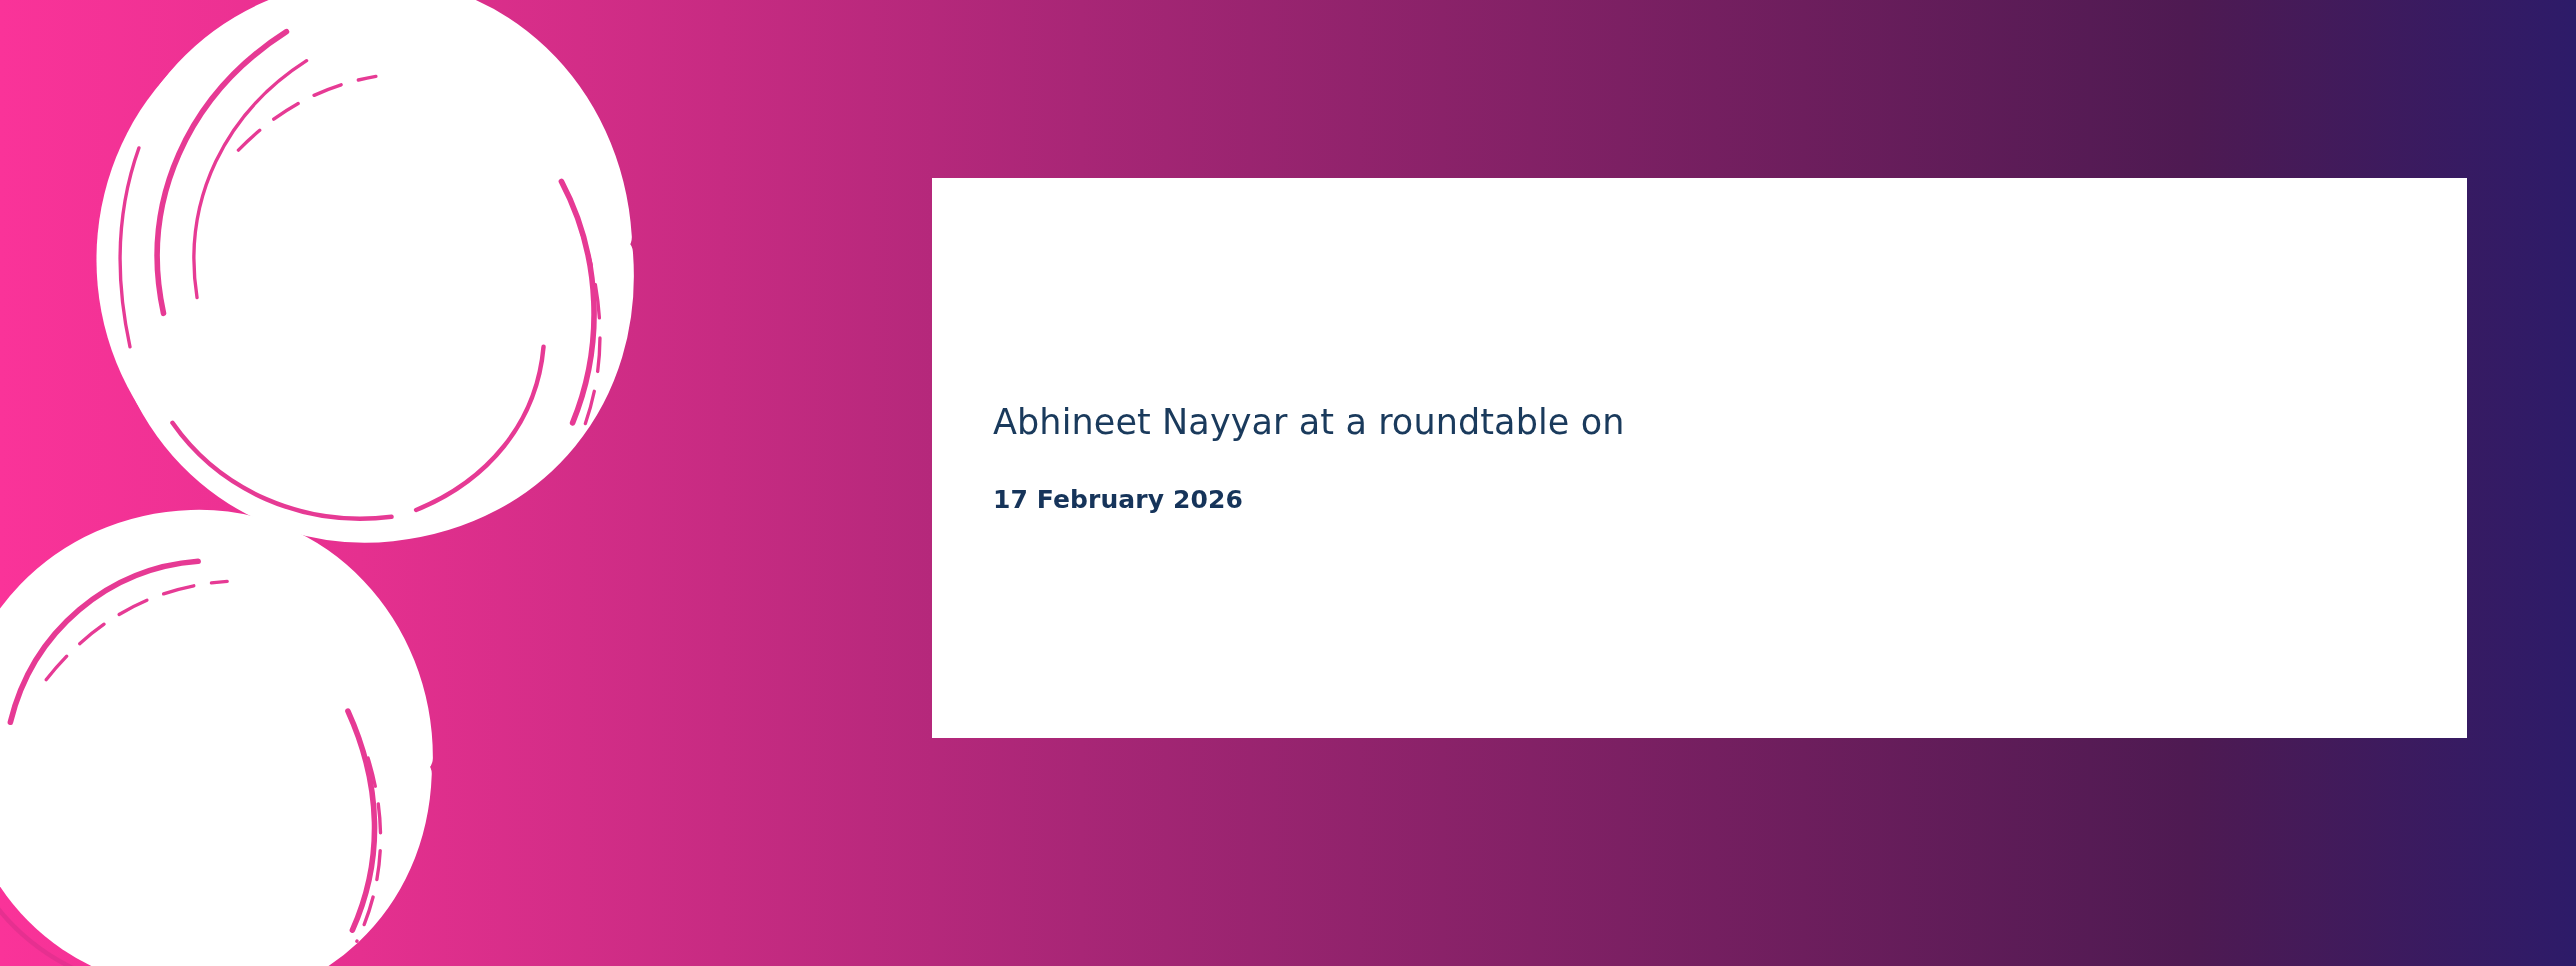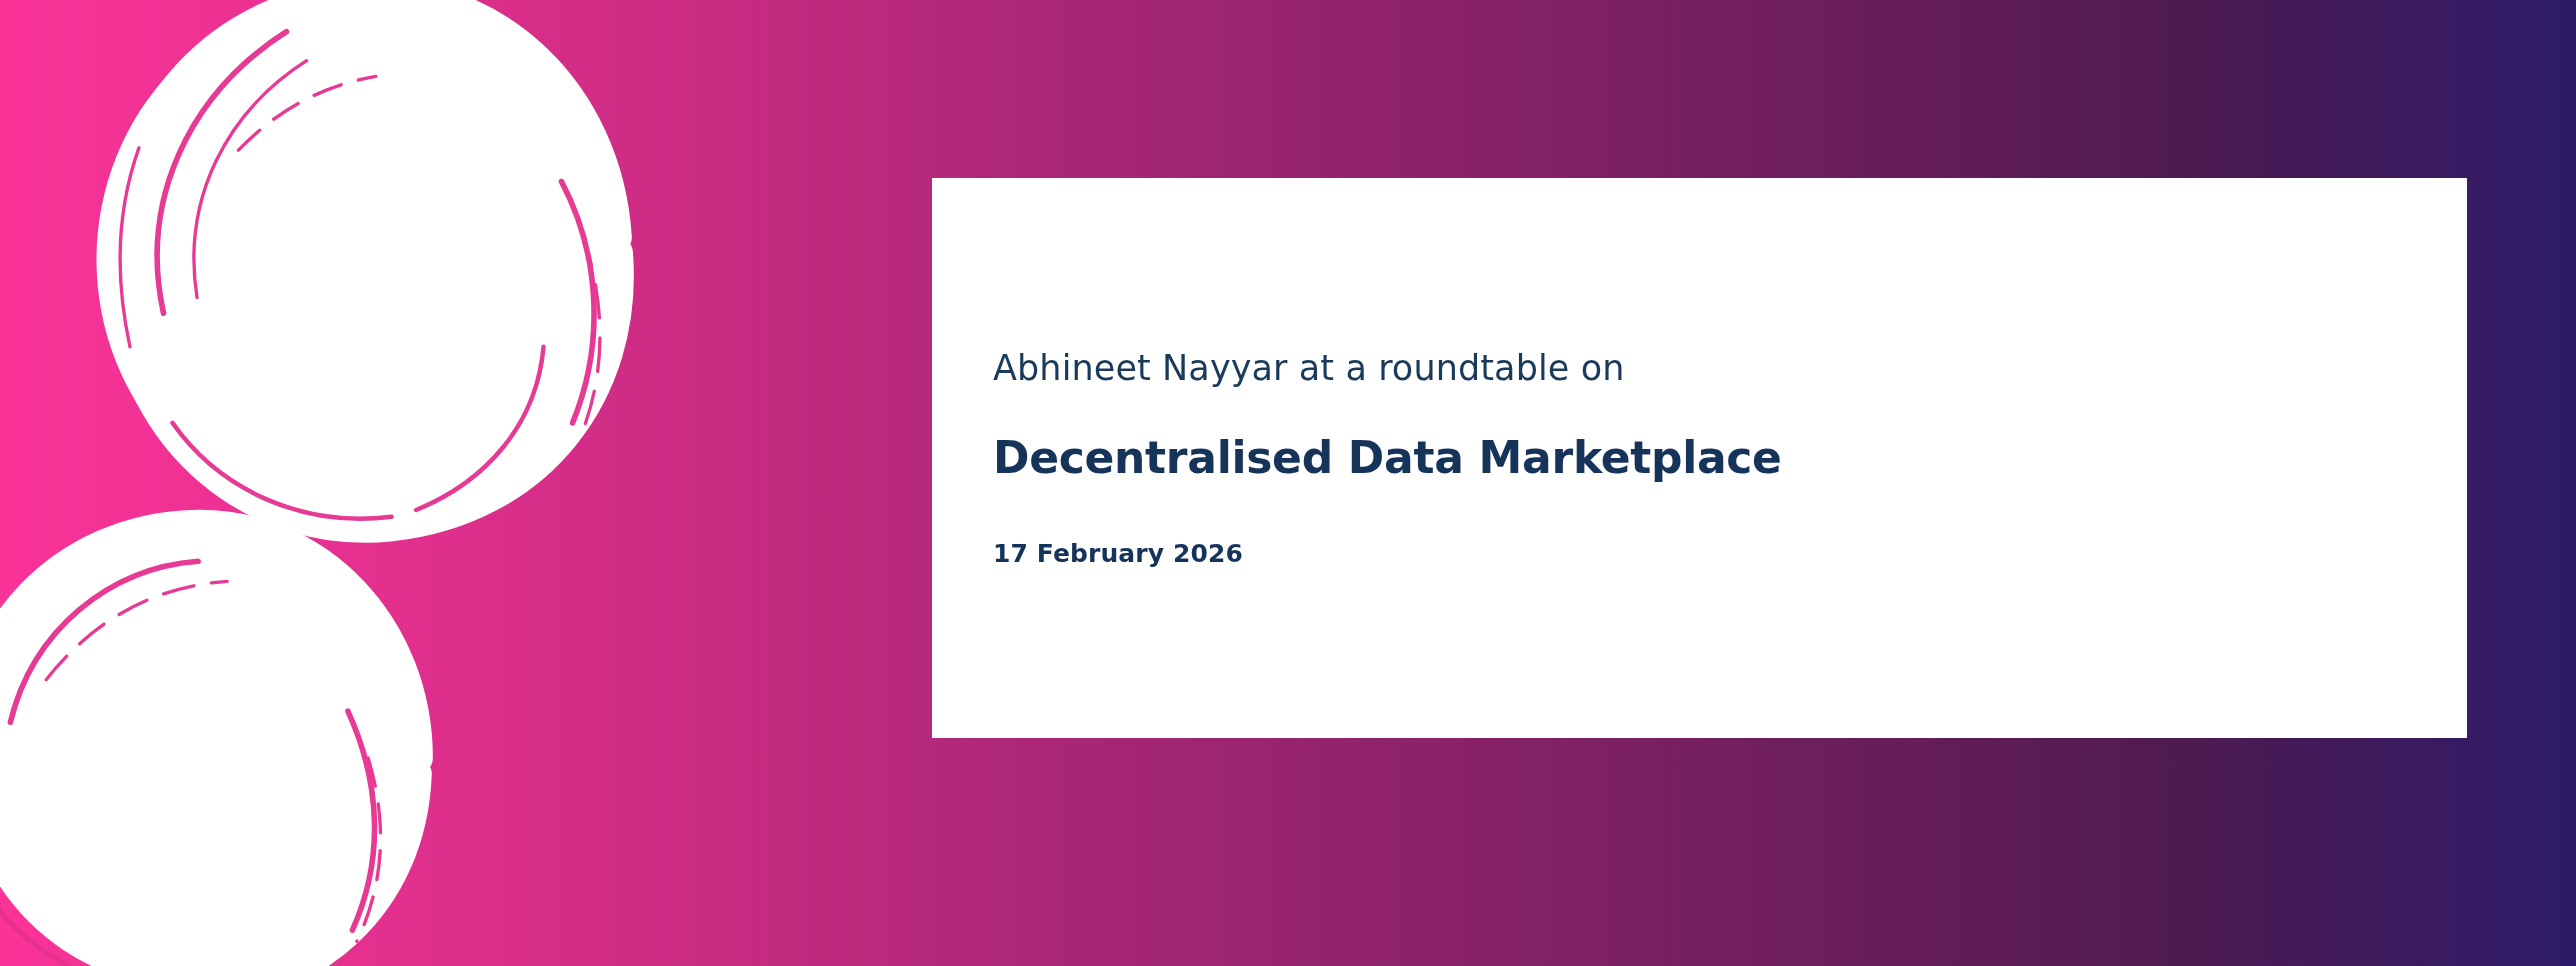--- a/index.html
+++ b/index.html
@@ -148,21 +148,20 @@
       </g>
     </svg>
 
   </div>
 
   <div class="card">
     <div class="card-inner">
 
       <p class="kicker">Abhineet Nayyar at a roundtable on</p>
 
-      <h1 class="headline">Decentralised Data Marketplace</h1>
 
       <p class="event-date">17 February 2026</p>
 
     </div>
   </div>
 
 </div>
 
 
 </body></html>

